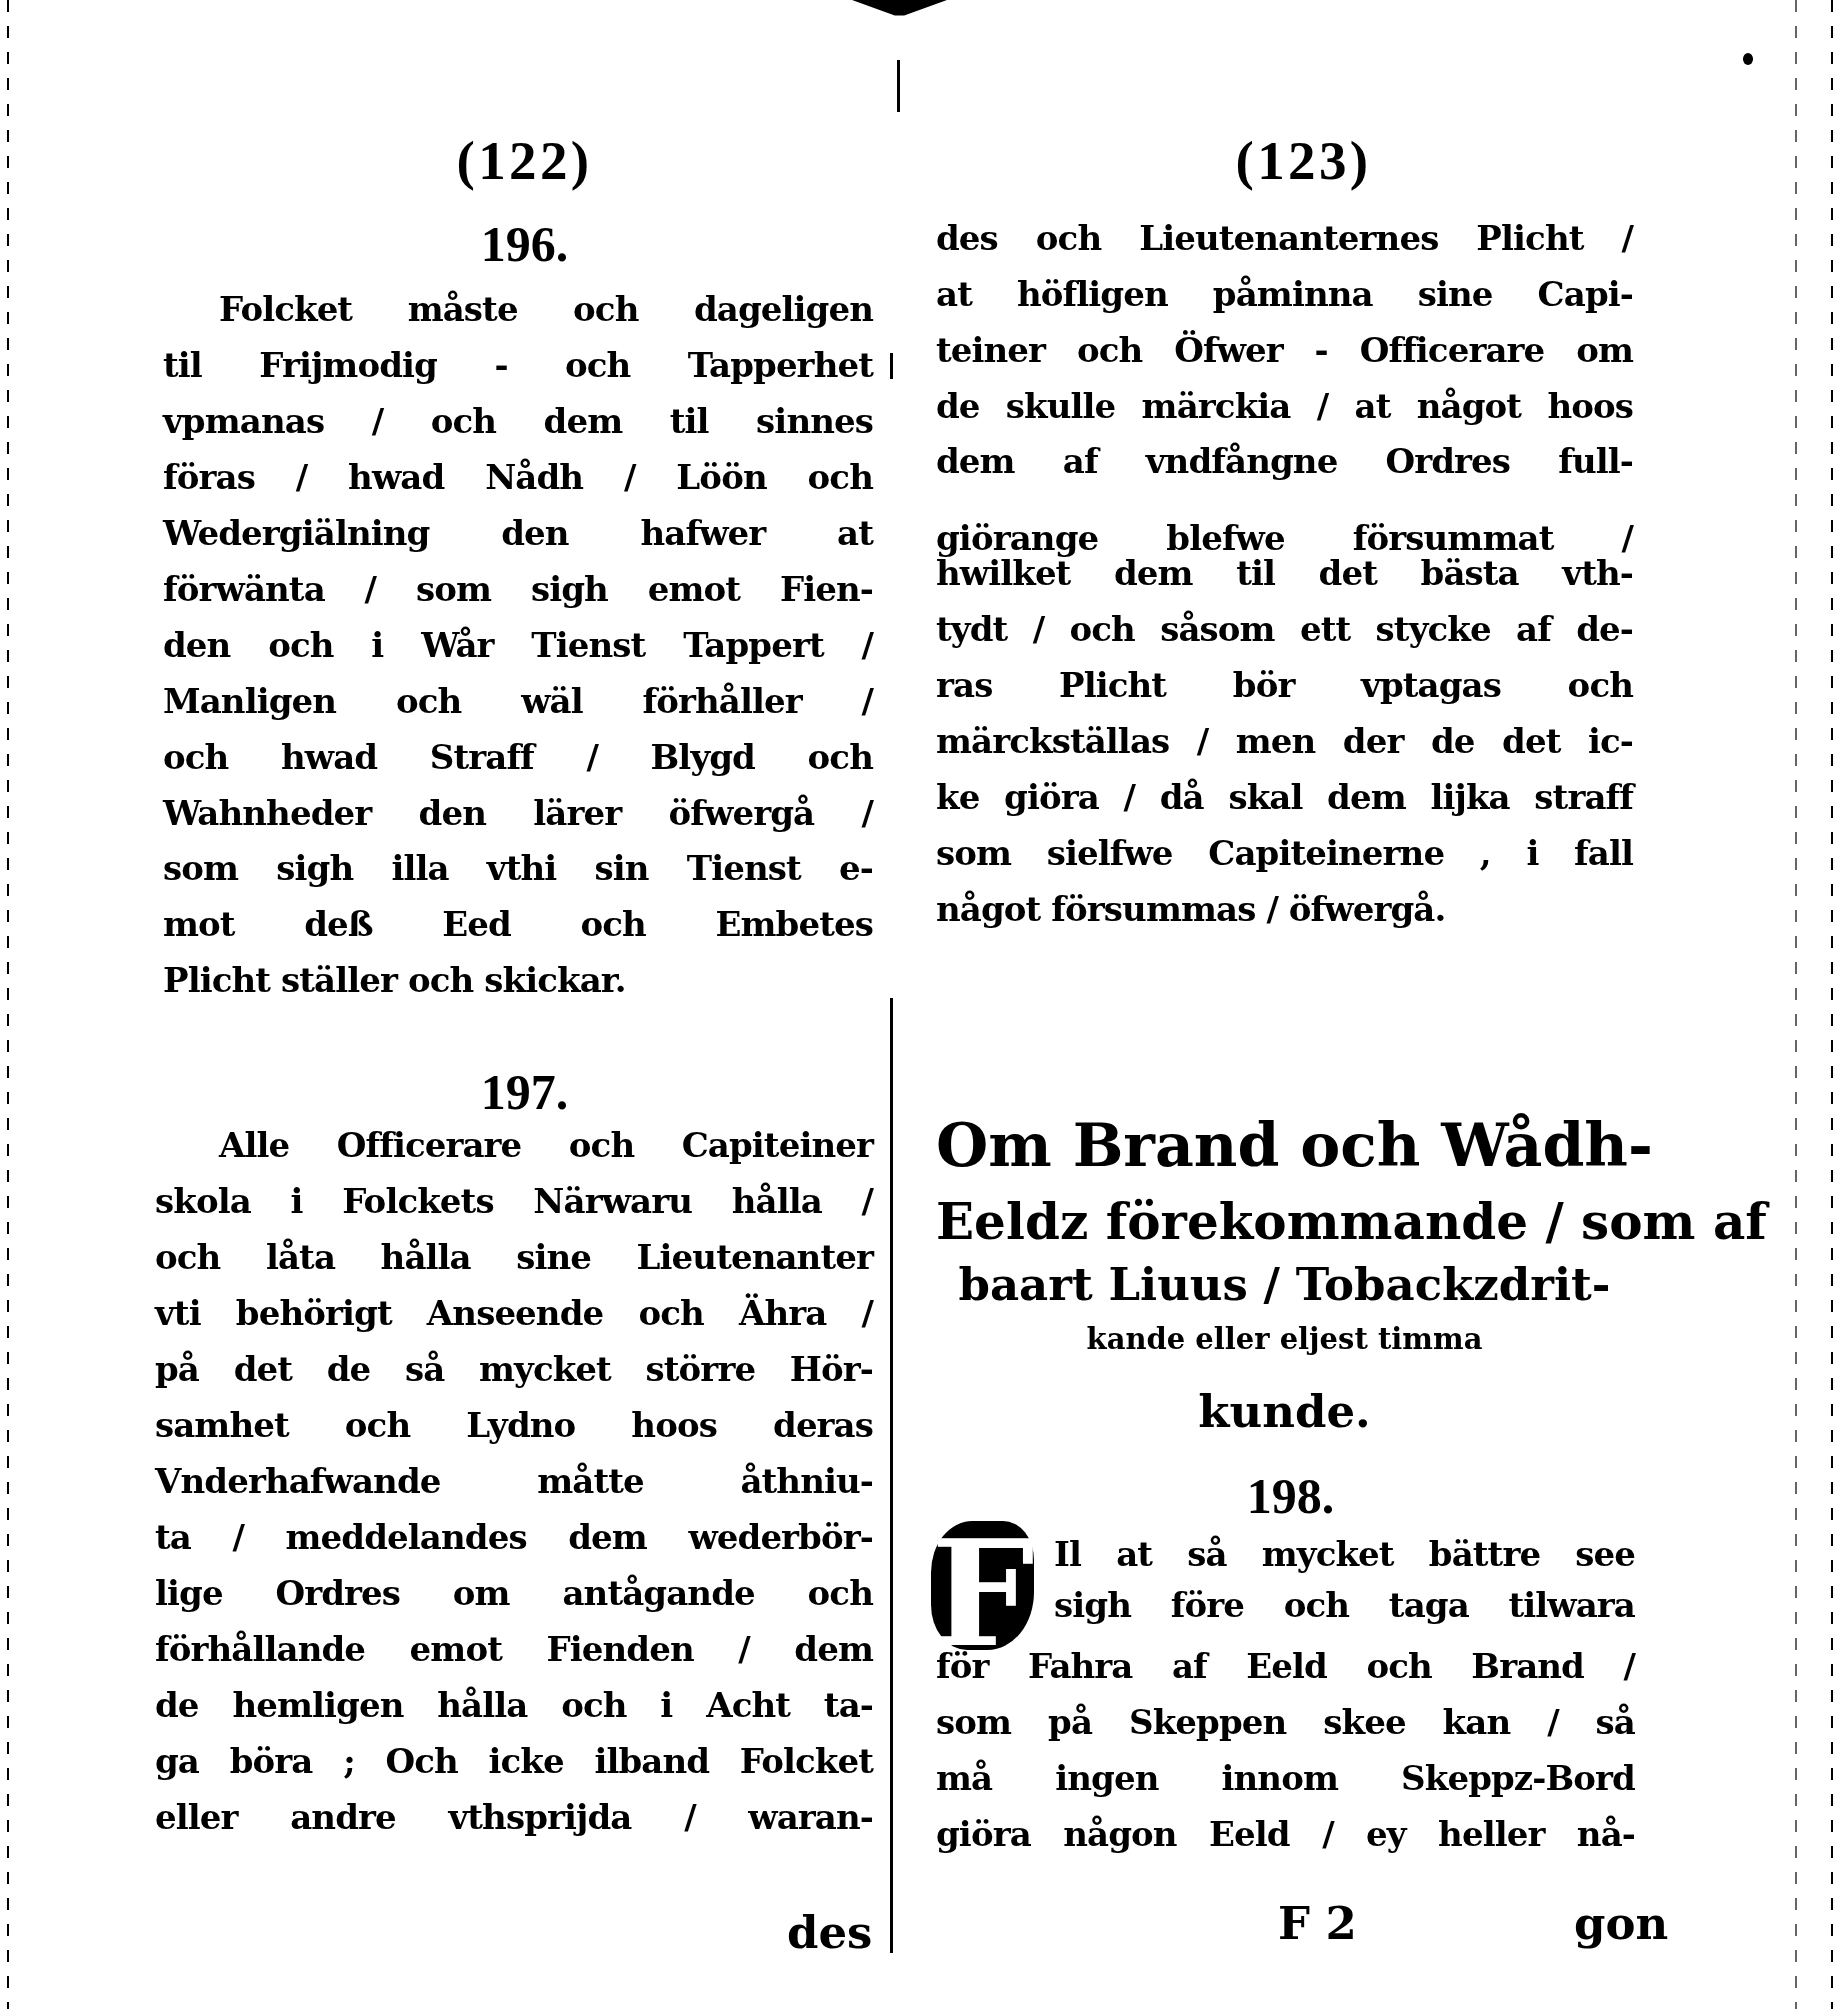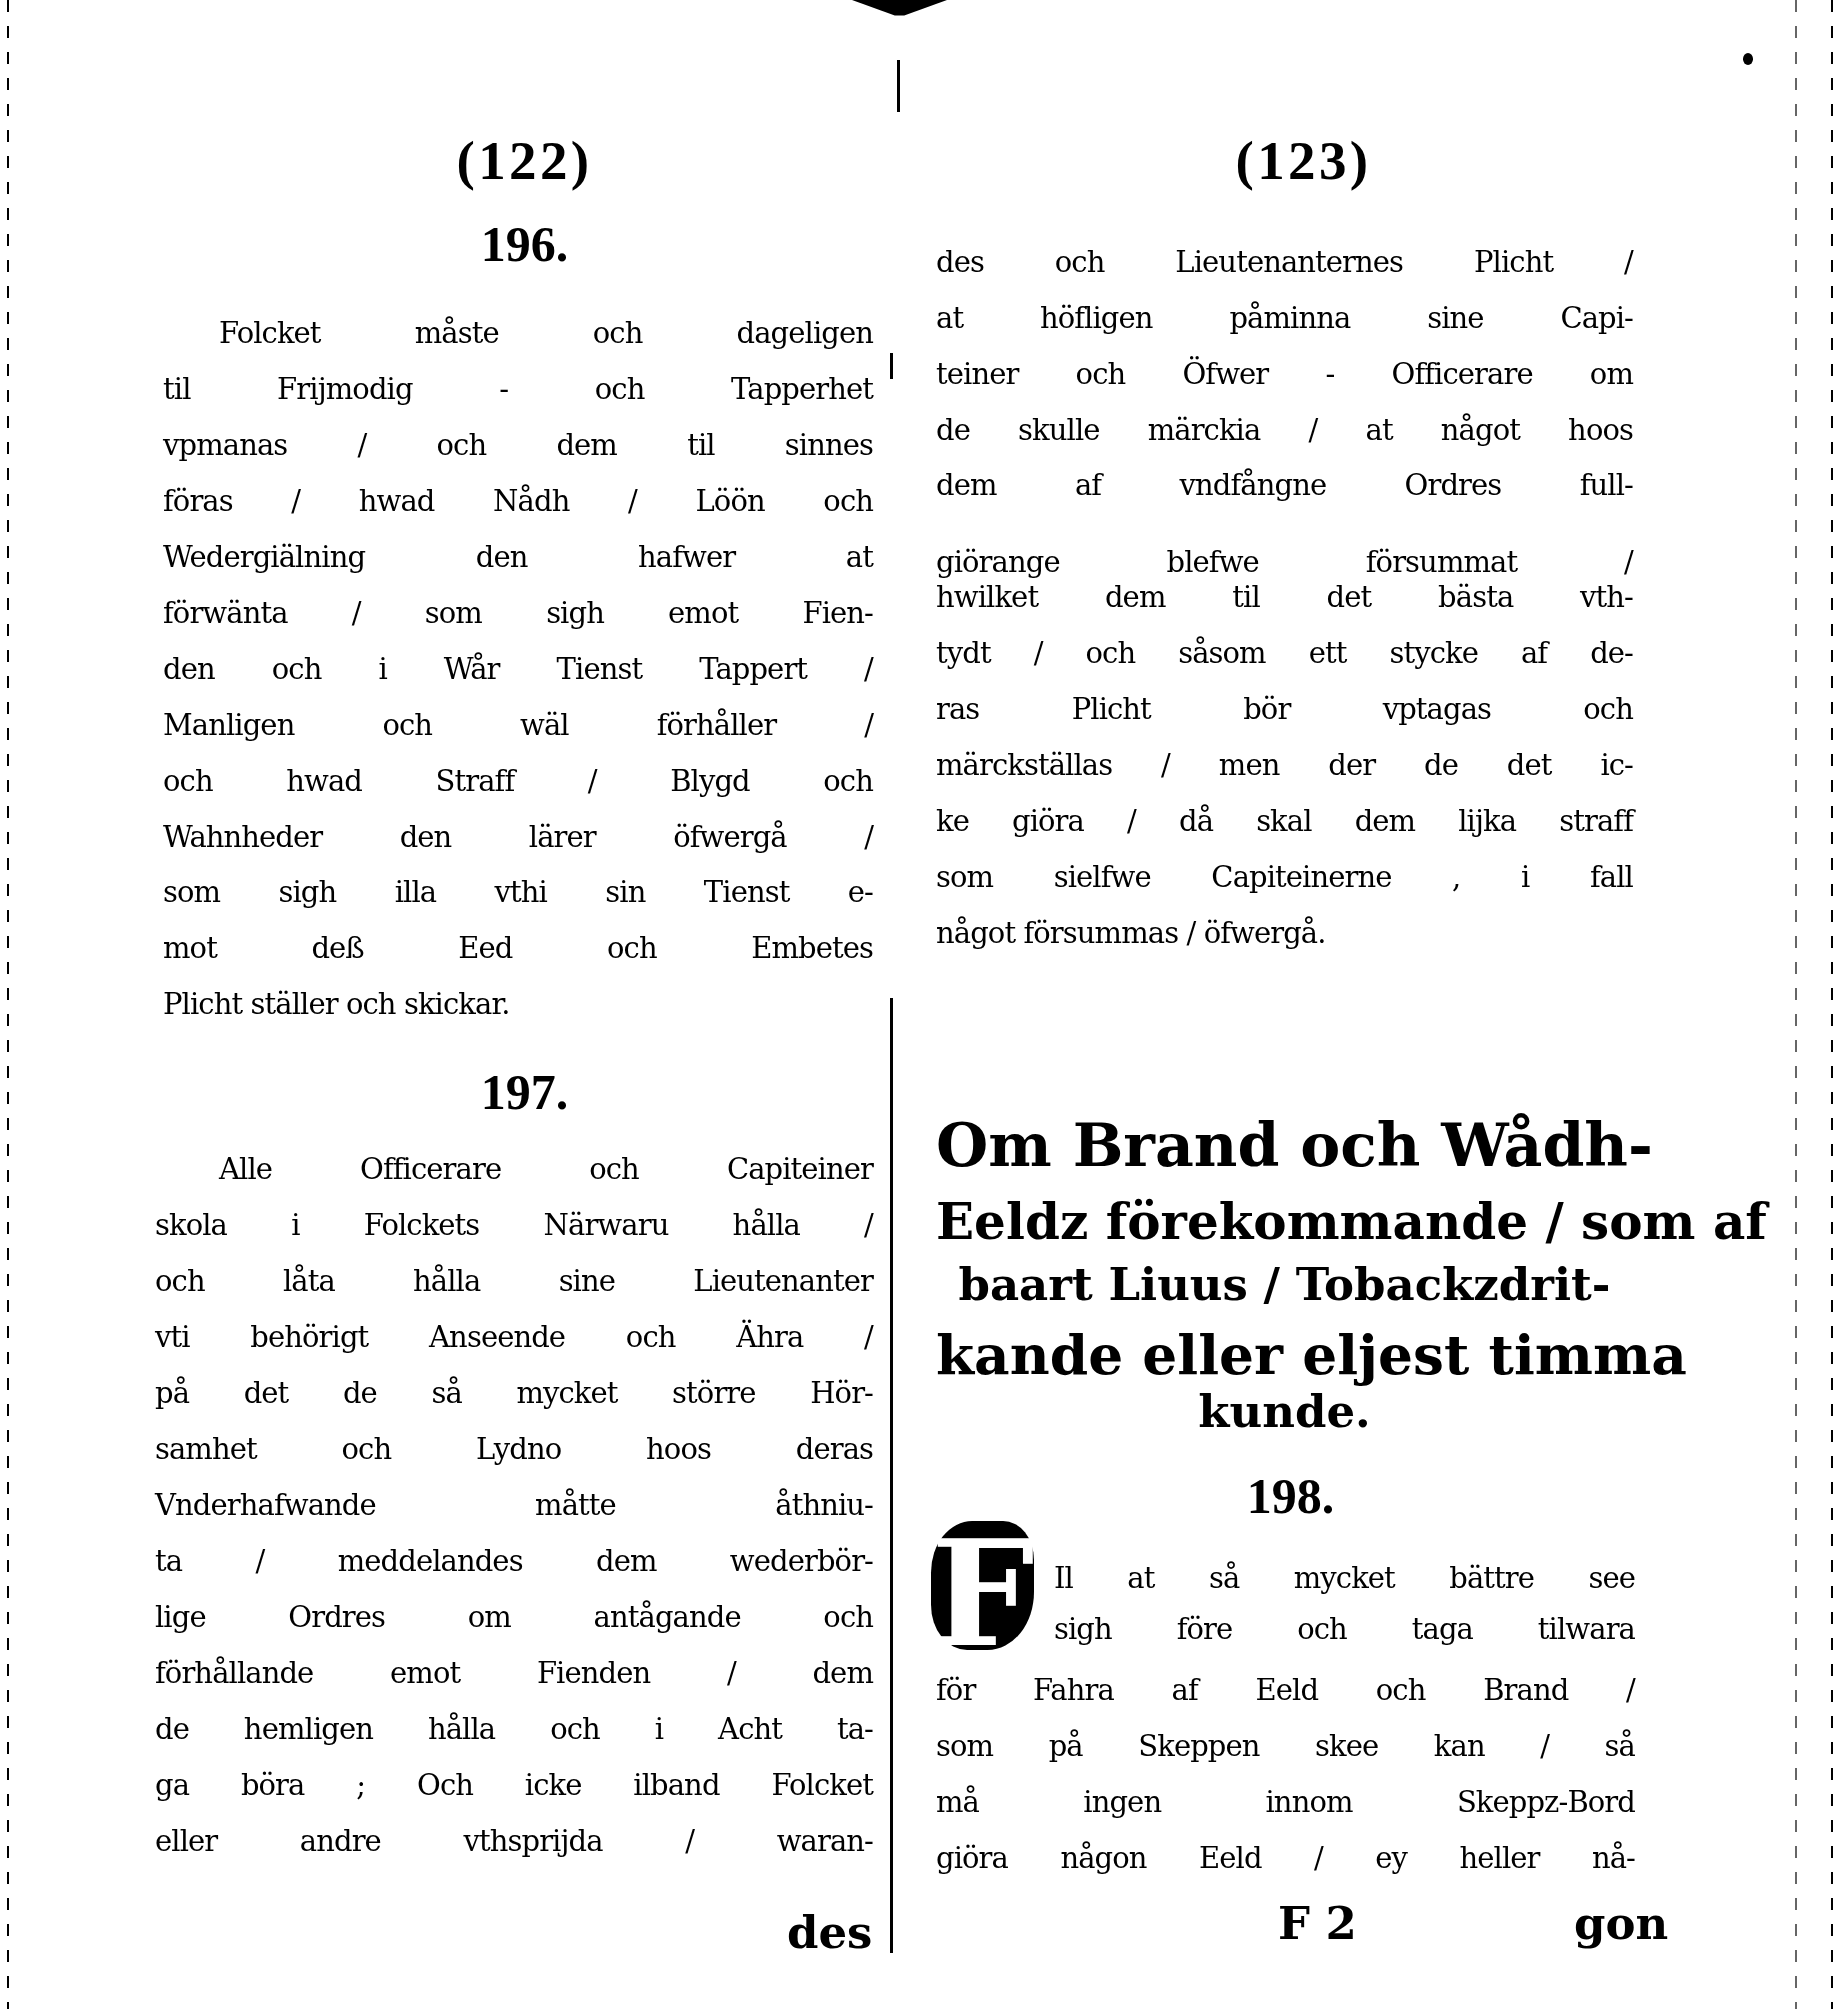--- a/index.html
+++ b/index.html
@@ -3,21 +3,21 @@
 <meta charset="utf-8">
 <style>
   html, body { margin:0; padding:0; background:#ffffff; }
   body { width:1845px; height:2010px; position:relative; overflow:hidden;
          font-family:"DejaVu Serif","Liberation Serif",serif; color:#000; }
   .page { position:absolute; top:0; height:2010px; }
   .page-left { left:0; width:912px;padding-left:48px; }
   .page-right { left:912px; width:933px; }
   .header { position:absolute; font-family:"Liberation Serif",serif; font-size:55px; font-weight:bold; text-align:center; letter-spacing:3.4px; }
   .secnum { position:absolute; font-family:"Liberation Serif",serif; font-size:50px; font-weight:bold; text-align:center; }
-  .line { position:absolute; white-space:nowrap; font-family:"DejaVu Serif",serif; font-weight:normal; font-size:29px; line-height:55px; letter-spacing:-0.9px;margin-top:24px; }
+  .line { position:absolute; white-space:nowrap; font-family:"DejaVu Serif",serif; font-weight:bold; font-size:34px; line-height:55px; letter-spacing:-0.9px; }
   .just { text-align:justify; text-align-last:justify; }
   .center { text-align:center; }
   .title-line { position:absolute; white-space:nowrap; font-family:"DejaVu Serif",serif; font-weight:bold; text-align:center; }
   .divider { position:absolute; background:#000; width:2.6px; }
   .spine-blot { position:absolute; left:852px; top:0; width:95px; height:15.5px; background:#000;
                 clip-path:polygon(0 0,100% 0,55% 100%,45% 100%); }
   .speck { position:absolute; background:#000; border-radius:50%; }
   .edge { position:absolute; top:0; width:1.7px; height:2010px;
           background:repeating-linear-gradient(#000 0 12px, transparent 12px 26px); }
   .dropcap { position:absolute; font-family:"DejaVu Serif",serif; font-weight:bold; font-size:146px; line-height:146px;
@@ -95,21 +95,21 @@
     <div class="line just" style="left:24px; top:770px; width:697px;">ke giöra / då skal dem lijka straff</div>
     <div class="line just" style="left:24px; top:826px; width:697px;">som sielfwe Capiteinerne , i fall</div>
     <div class="line" style="left:24px; top:882px;">något försummas / öfwergå.</div>
   </div>
 
 
   <div>
     <div class="title-line just" style="left:24px; top:1110px; width:697px; font-size:60px;">Om Brand och Wådh-</div>
     <div class="title-line just" style="left:24px; top:1192px; width:697px; font-size:50px;">Eeldz förekommande / som af</div>
     <div class="title-line center" style="left:24px; top:1258px; width:697px; font-size:45px;">baart Liuus / Tobackzdrit-</div>
-    <div class="title-line center" style="left:24px; top:1322px; width:697px; font-size:55px;">kande eller eljest timma</div>
+    <div class="title-line center" style="left:24px; top:1322px; width:697px; font-size:29px;">kande eller eljest timma</div>
     <div class="title-line center" style="left:24px; top:1385px; width:697px; font-size:45px;">kunde.</div>
   </div>
 
   <div class="secnum" style="left:284px; top:1467px; width:189px;">198.</div>
 
   <div class="dropcap" style="left:19px; top:1521px;">F</div>
 
   <div>
     <div class="line just" style="left:142px; top:1527px; width:581px;">Il at så mycket bättre see</div>
     <div class="line just" style="left:142px; top:1578px; width:581px;">sigh före och taga tilwara</div>

